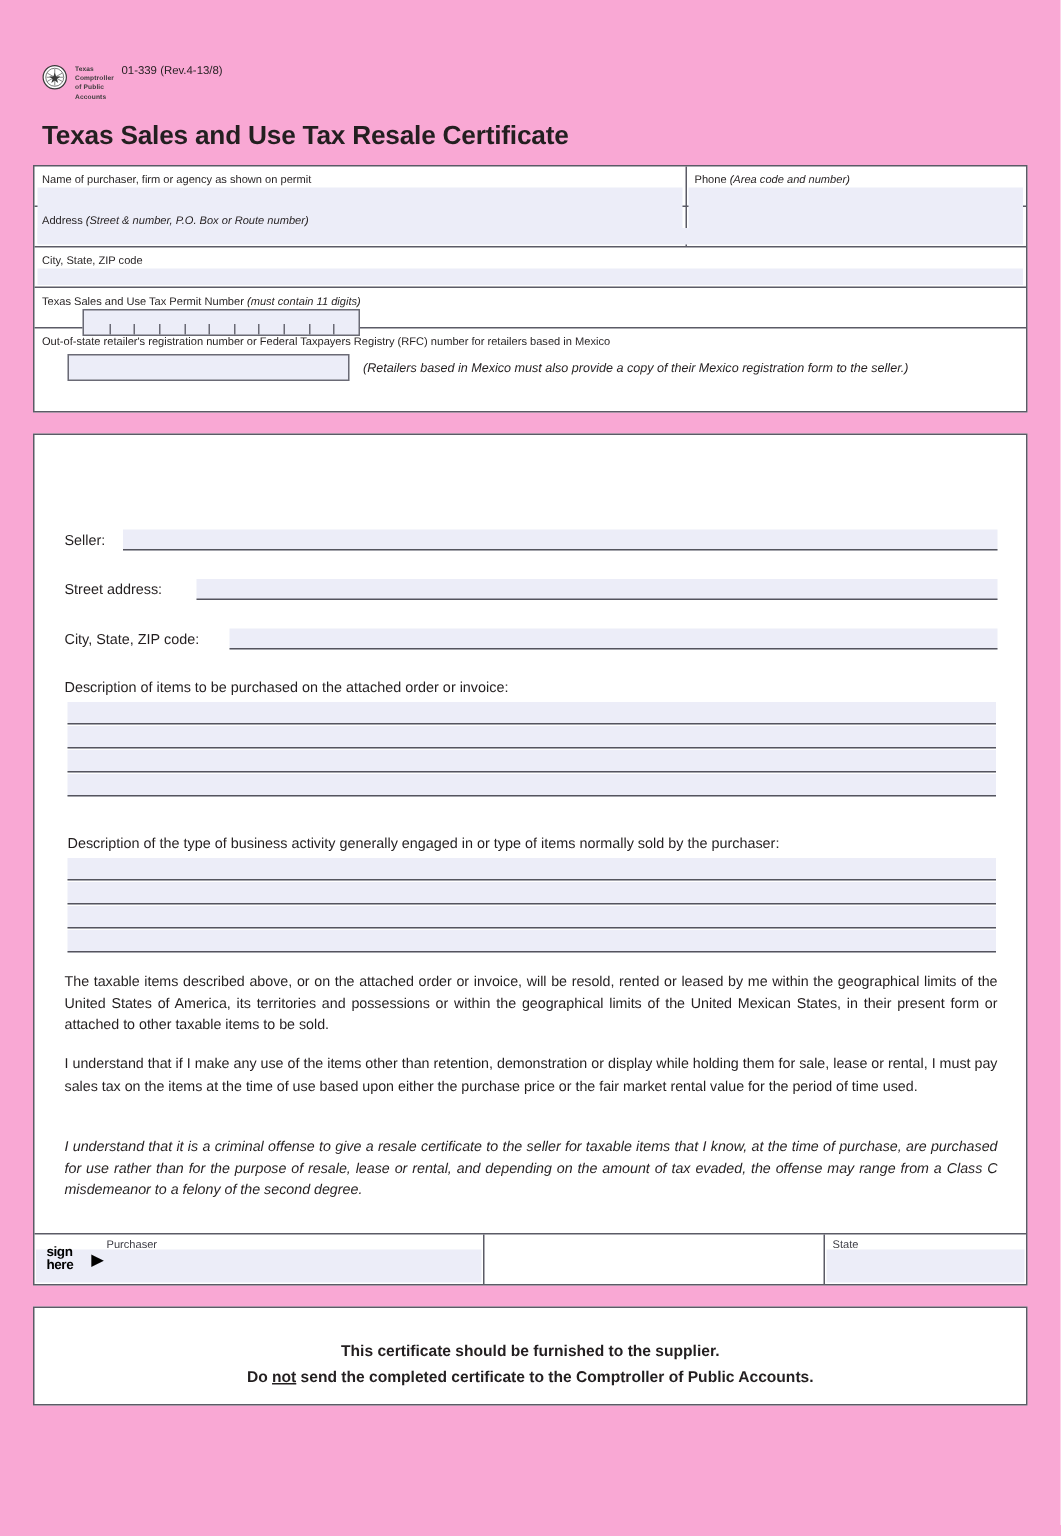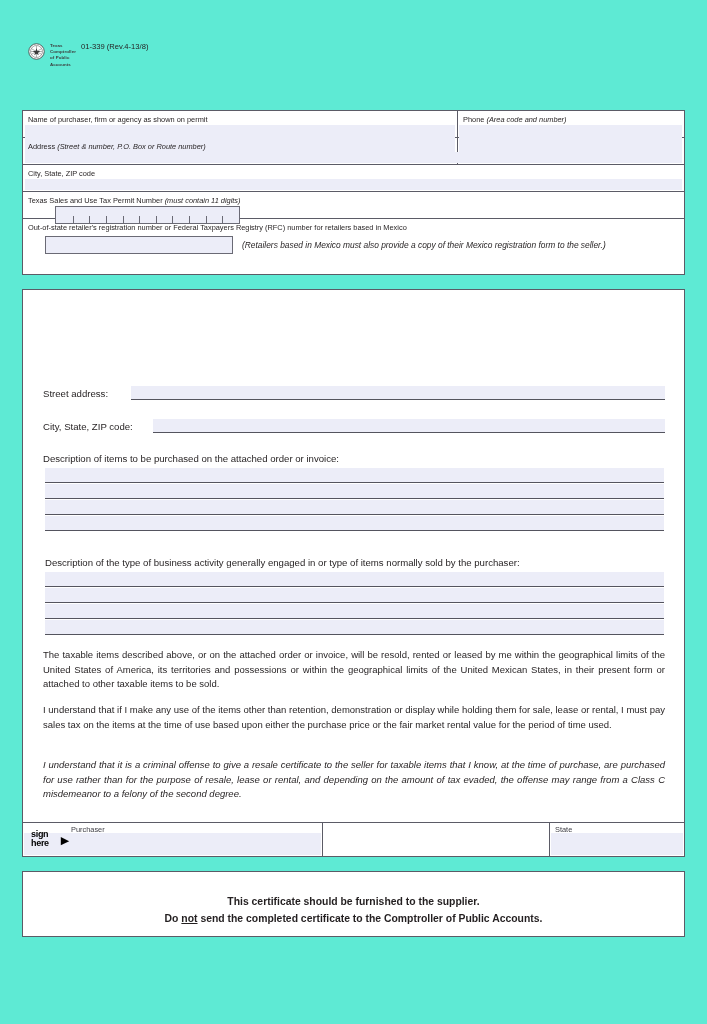--- a/index.html
+++ b/index.html
@@ -14,21 +14,21 @@
     font-family: "Liberation Sans", sans-serif;
     color: #231f20;
     overflow: hidden;
   }
 
   .page {
     position: absolute;
     left: 0; top: 0;
     width: 707px;
     height: 1024px;
-    background: #5eead4;
+    background: #f9a8d4;
   }
 
   
   .form-header {
     position: absolute;
     left: 28px;
     top: 42px;
     width: 300px;
     display: flex;
     align-items: flex-start;
@@ -327,20 +327,21 @@
       <div>Comptroller</div>
       <div>of Public</div>
       <div>Accounts</div>
     </div>
     <div class="formnum-wrap">
       <span class="fnum">01-339</span>
       <span class="frev">(Rev.4-13/8)</span>
     </div>
   </div>
 
+  <div class="doc-title">Texas Sales and Use Tax Resale Certificate</div>
 
   <div class="box" id="identity-box">
 
     <div class="rowline" style="top:26px;"></div>
     <div class="rowline" style="top:53px;"></div>
     <div class="rowline" style="top:80px;"></div>
     <div class="rowline" style="top:107px;"></div>
 
     <div class="vline" style="left:434px; height:53px;"></div>
 
@@ -378,20 +379,24 @@
     </div>
 
     <div class="flabel" style="left:5px; top:112px;">Out-of-state retailer's registration number or Federal Taxpayers Registry (RFC) number for retailers based in Mexico</div>
     <div class="plainbox" style="left:22px; top:125px; width:188px; height:18px;"></div>
     <div class="note-italic" style="left:219px; top:129px;">(Retailers based in Mexico must also provide a copy of their Mexico registration form to the seller.)</div>
   </div>
 
   <div class="box" id="certificate-box">
 
 
+    <div class="ulfield" style="left:20px; top:57px; width:622px;">
+      <span class="ullabel">Seller:</span>
+      <div class="ulline" style="left:39px; right:0;"></div>
+    </div>
 
     <div class="ulfield" style="left:20px; top:90px; width:622px;">
       <span class="ullabel">Street address:</span>
       <div class="ulline" style="left:88px; right:0;"></div>
     </div>
 
     <div class="ulfield" style="left:20px; top:123px; width:622px;">
       <span class="ullabel">City, State, ZIP code:</span>
       <div class="ulline" style="left:110px; right:0;"></div>
     </div>

